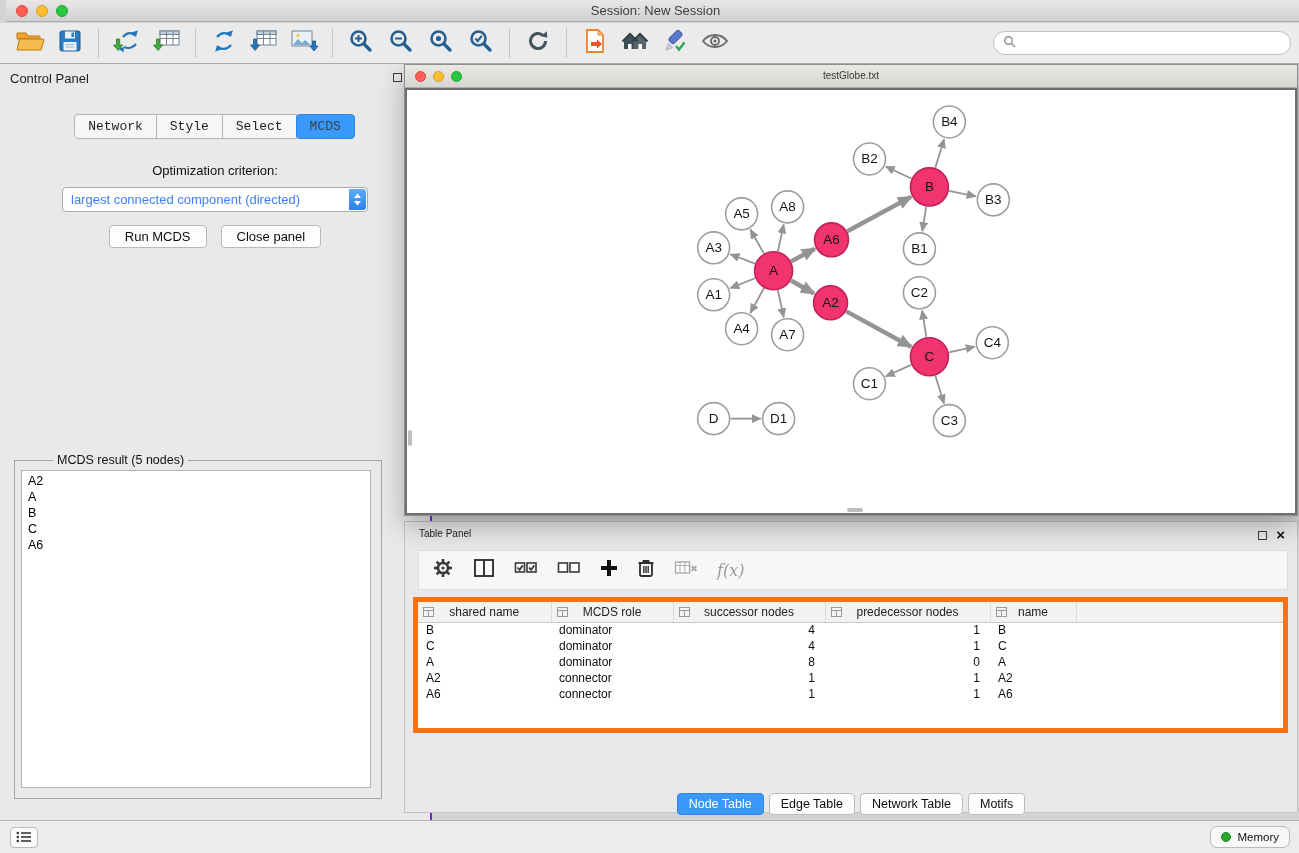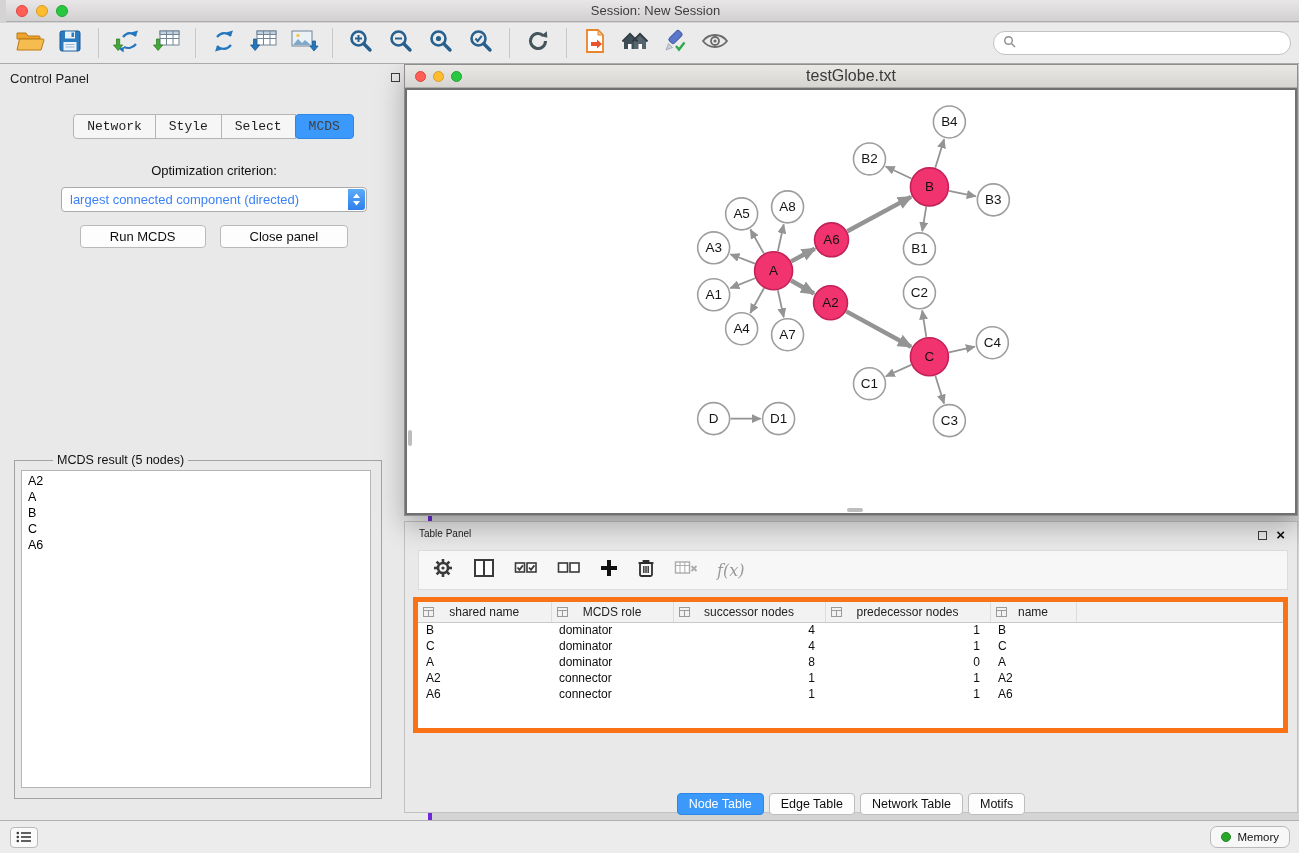--- a/index.html
+++ b/index.html
@@ -15,46 +15,46 @@
   .tl.green{background:#28C840;border:1px solid #1FA52F;}
   .titlebar .tl.red{left:10px;} .titlebar .tl.yellow{left:30px;} .titlebar .tl.green{left:50px;}
 
   .toolbar{position:absolute;left:0;top:23px;width:100%;height:41px;background:#ECEBEB;border-bottom:1px solid #A9A9A9;display:flex;align-items:center;padding:0 8px 0 10px;z-index:30;}
   .tbtn{width:40px;height:34px;display:flex;align-items:center;justify-content:center;cursor:default;}
   .tsep{width:1px;height:30px;background:#C8C8C8;margin:0 8px;}
   .search{margin-left:auto;width:298px;height:24px;border:1px solid #C2C2C2;border-radius:12px;background:#fff;display:flex;align-items:center;padding:0 9px;gap:6px;}
   .search input{border:none;outline:none;flex:1;font-size:13px;background:transparent;font-family:"Liberation Sans",sans-serif;}
 
   
-  .control-panel{position:absolute;left:0;top:64px;width:432px;height:756px;background:#E9E9E9;border-right:4px solid #6d28d9;}
+  .control-panel{position:absolute;left:0;top:64px;width:432px;height:756px;background:#E9E9E9;border-right:2px solid #6d28d9;}
   .cp-header{height:28px;position:relative;}
   .cp-header .ptitle{position:absolute;left:10px;top:7px;font-size:13px;color:#1E1E1E;}
   .win-float{position:absolute;top:9px;width:9px;height:9px;border:1.5px solid #3C3C3C;background:transparent;}
   .win-close{position:absolute;top:4px;font-size:15px;font-weight:bold;color:#111;line-height:18px;}
   .cp-header .win-float{right:28px;} .cp-header .win-close{right:10px;}
   .cp-tabs{display:flex;justify-content:center;margin-top:22px;font-family:Liberation Mono, monospace;}
   .ctab{font-size:13px;padding:4px 13px;background:#F6F6F6;border:1px solid #B5B5B5;margin-left:-1px;color:#1E1E1E;}
   .ctab:first-child{border-radius:4px 0 0 4px;}
   .ctab:last-child{border-radius:0 4px 4px 0;}
   .ctab.sel{background:#3B99FC;border-color:#2E86E8;color:#404040;border-radius:4px;position:relative;z-index:2;}
   .opt-label{margin-top:24px;text-align:center;font-size:13px;color:#101010;}
   .dropdown{position:relative;margin:9px auto 0;width:306px;height:25px;background:#fff;border:1px solid #ABABAB;border-radius:4px;}
   .dd-text{line-height:23px;font-size:13px;padding-left:8px;color:#3b82f6;white-space:nowrap;overflow:hidden;}
   .dd-step{position:absolute;right:1px;top:1px;bottom:1px;width:17px;border-radius:0 3px 3px 0;background:linear-gradient(#5CACF9,#2E7FEB);display:flex;align-items:center;justify-content:center;}
   .cp-buttons{display:flex;justify-content:center;gap:14px;margin-top:13px;}
-  .btn{font-size:13px;padding:3px 29px;background:#FDFDFD;border:1px solid #B9B9B9;border-radius:4px;color:#0D0D0D;}
+  .btn{font-size:13px;padding:3px 15px;background:#FDFDFD;border:1px solid #B9B9B9;border-radius:4px;color:#0D0D0D;}
   .group{position:absolute;left:14px;top:396px;width:368px;height:339px;border:1px solid #A3A3A3;}
   .group-legend{position:absolute;top:-8px;left:6px;background:#E9E9E9;padding:0 4px;font-size:12.5px;color:#111;margin-left:32px;}
   .listbox{position:absolute;left:6px;right:10px;top:9px;bottom:10px;background:#fff;border:1px solid #B5B5B5;padding:2px 6px;overflow:hidden;}
   .ritem{font-size:12.5px;line-height:16px;color:#000;}
 
   
   .net-window{position:absolute;left:404px;top:64px;width:894px;height:452px;background:#fff;border:1px solid #8E8E8E;box-shadow:0 10px 26px rgba(0,0,0,0.28);z-index:10;}
   .net-titlebar{height:23px;background:linear-gradient(#EAE8E5,#D7D5D2);border-bottom:1px solid #AFADAa;position:relative;}
-  .net-titlebar .title{line-height:22px;text-align:center;font-size:16px;color:#3A3A3A;}
+  .net-titlebar .title{line-height:22px;text-align:center;font-size:10px;color:#3A3A3A;}
   .net-titlebar .tl{width:11px;height:11px;top:6px;}
   .net-titlebar .tl.red{left:10px;} .net-titlebar .tl.yellow{left:28px;} .net-titlebar .tl.green{left:46px;}
   .net-content{position:absolute;left:0;top:23px;right:0;bottom:0;border:2px solid #707070;background:#fff;}
   .net-content svg{display:block;width:100%;height:100%;}
   .vscroll{position:absolute;left:1px;top:340px;width:4px;height:16px;background:#BDBDBD;border-radius:2px;}
   .hscroll{position:absolute;left:440px;bottom:1px;width:16px;height:4px;background:#BDBDBD;border-radius:2px;}
 
   
   .table-panel{position:absolute;left:404px;top:521px;width:894px;height:292px;background:#E9E9E9;border:1px solid #C2C2C2;}
   .tp-header{height:26px;position:relative;}

